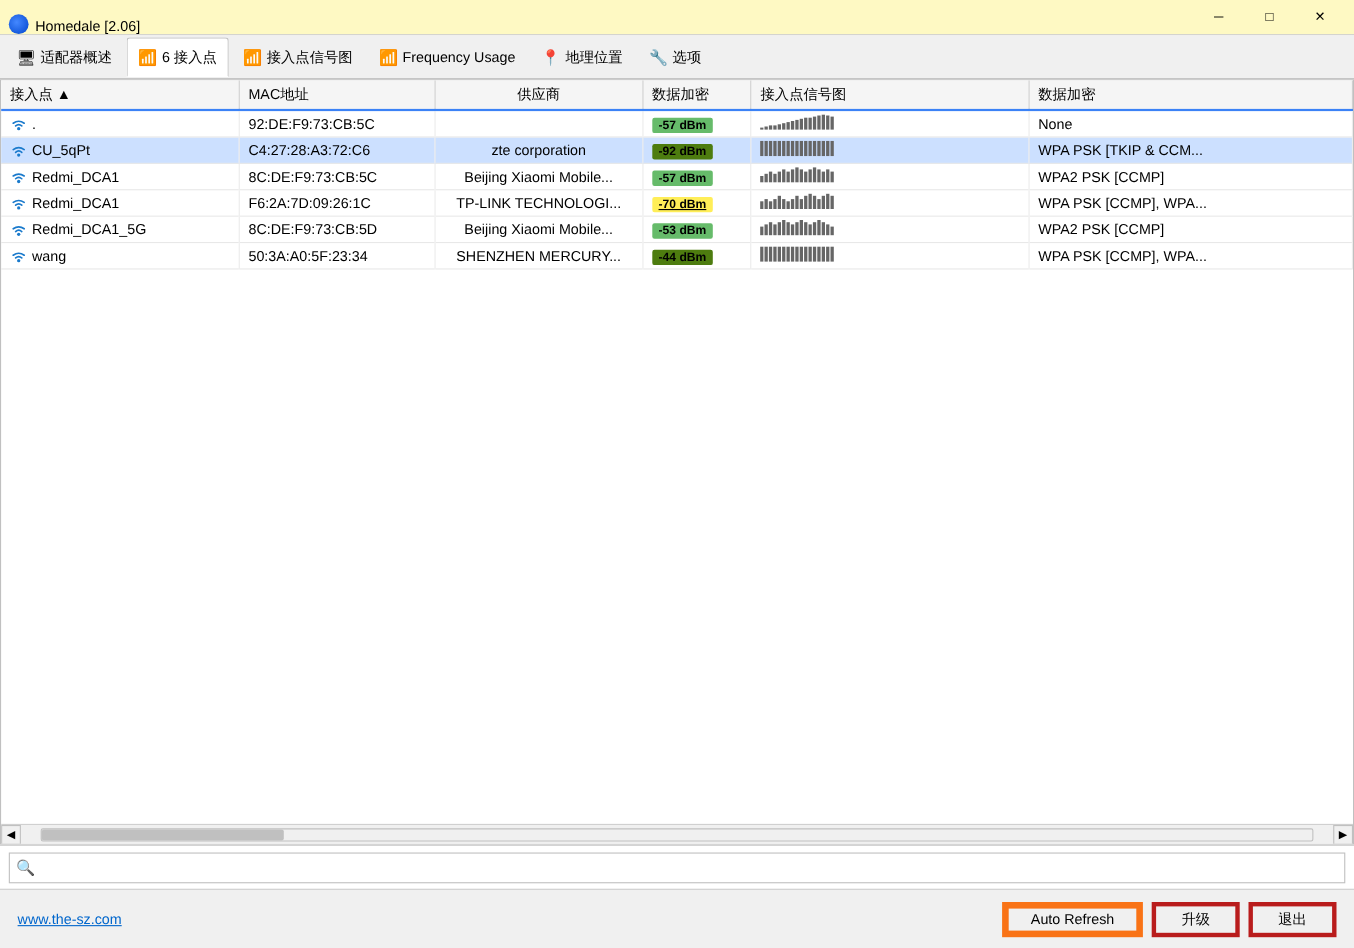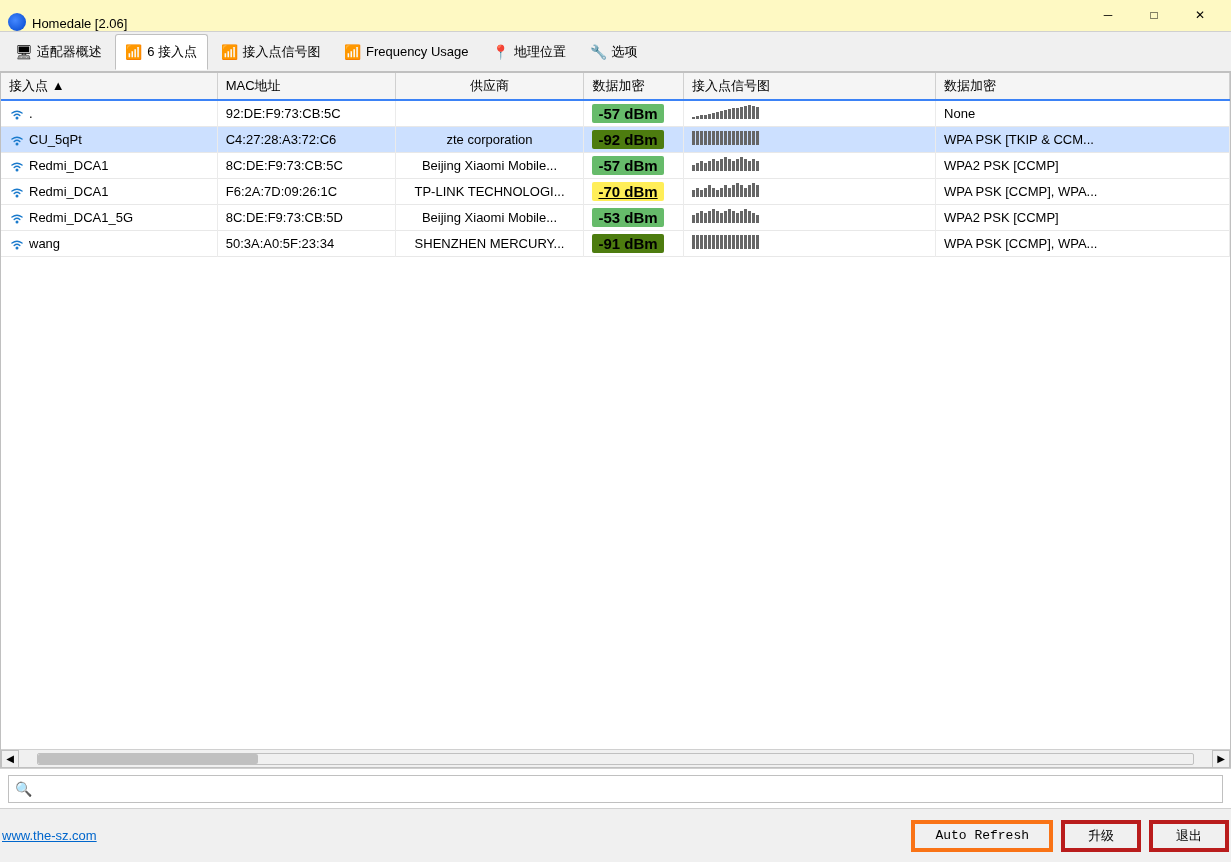--- a/index.html
+++ b/index.html
@@ -132,21 +132,21 @@
       color: #000;
       border-right: 1px solid #ebebeb;
     }
 
     
     .signal-badge {
       display: inline-block;
       padding: 1px 6px;
       border-radius: 2px;
       font-weight: bold;
-      font-size: 15px;
+      font-size: 11px;
       color: #000;
     }
     .signal-green { background: #66bb6a; }
     .signal-yellow { background: #ffee58; text-decoration: underline; }
     .signal-red { background: #4d7c0f; }
 
     
     .cell-with-icon {
       display: flex;
       align-items: center;
@@ -220,21 +220,21 @@
       background: transparent;
     }
 
     
     .bottombar {
       height: 54px;
       background: #f0f0f0;
       border-top: 1px solid #d0d0d0;
       display: flex;
       align-items: center;
-      padding: 0 2px;
+      padding: 0 16px;
       flex-shrink: 0;
     }
     .bottombar-link {
       color: #0066cc;
       text-decoration: underline;
       cursor: pointer;
       font-size: 13px;
     }
     .bottombar-buttons {
       margin-left: auto;
@@ -248,22 +248,21 @@
       background: #f0f0f0;
       cursor: pointer;
       min-width: 80px;
       height: 32px;
       display: flex;
       align-items: center;
       justify-content: center;
       font-family: "Microsoft YaHei", "Segoe UI", sans-serif;
     }
     .btn.auto-refresh {
-      border: 4px solid #f97316;
-      font-family: Liberation Mono, monospace;
+      border: 6px solid #f97316;
     }
 
     
     .col-ap { width: 220px; }
     .col-mac { width: 180px; }
     .col-vendor { width: 190px; text-align: center; }
     .col-signal { width: 100px; }
     .col-history { width: 260px; }
     .col-encrypt { width: 300px; }
   </style>
@@ -514,21 +513,21 @@
     <svg width="16" height="16" viewBox="0 0 16 16">
       <circle cx="8" cy="12" r="1.5" fill="#1a7acc"></circle>
       <path d="M5.2 9.5 Q8 7 10.8 9.5" stroke="#1a7acc" stroke-width="1.5" fill="none" stroke-linecap="round"></path>
       <path d="M3 7 Q8 3.5 13 7" stroke="#1a7acc" stroke-width="1.5" fill="none" stroke-linecap="round"></path>
     </svg>
     <span>wang</span>
   </div>
             </td>
             <td class="col-mac">50:3A:A0:5F:23:34</td>
             <td class="col-vendor">SHENZHEN MERCURY...</td>
-            <td class="col-signal"><span class="signal-badge signal-red">-91 dBm</span></td>
+            <td class="col-signal"><span class="signal-badge signal-red">-44 dBm</span></td>
             <td class="col-history"><svg width="68" height="14">
                 <rect x="0" y="0" width="3" height="14" fill="#666"></rect>
                 <rect x="4" y="0" width="3" height="14" fill="#666"></rect>
                 <rect x="8" y="0" width="3" height="14" fill="#666"></rect>
                 <rect x="12" y="0" width="3" height="14" fill="#666"></rect>
                 <rect x="16" y="0" width="3" height="14" fill="#666"></rect>
                 <rect x="20" y="0" width="3" height="14" fill="#666"></rect>
                 <rect x="24" y="0" width="3" height="14" fill="#666"></rect>
                 <rect x="28" y="0" width="3" height="14" fill="#666"></rect>
                 <rect x="32" y="0" width="3" height="14" fill="#666"></rect>

